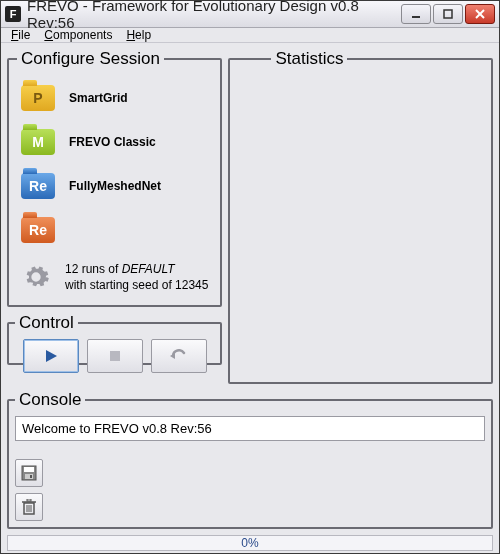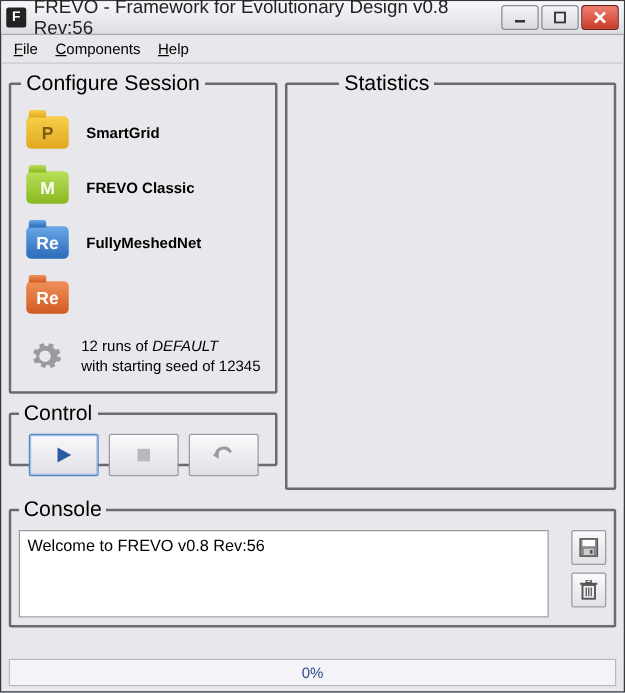--- a/index.html
+++ b/index.html
@@ -27,21 +27,21 @@
   .f-blue1{background:linear-gradient(#6aa8e8,#2a6ab8);}
   .f-orange{background:linear-gradient(#f0905a,#d05a20);}
   .gear{width:30px;height:30px;display:flex;align-items:center;justify-content:center;}
   .item .label{font-weight:bold;}
   .runstext{line-height:1.35;}
   .leftcol{display:flex;flex-direction:column;gap:6px;}
   .control{height:52px;box-sizing:border-box;display:flex;gap:8px;justify-content:center;align-items:center;padding:6px;}
   .btn{width:54px;height:32px;border:1px solid #9a9aa2;background:linear-gradient(#fafafc,#e0e0e6);border-radius:2px;display:flex;align-items:center;justify-content:center;}
   .btn.primary{border-color:#5a88c0;box-shadow:0 0 0 1px #9ec0e8 inset;}
   fieldset.console{padding:6px;}
-  .consolebody{display:flex;gap:18px;}
+  .consolebody{display:flex;gap:18px;flex-direction:column;}
   .consoletext{flex:1;height:70px;background:#fff;border:1px solid #9a9aa2;padding:4px 6px;font-size:13px;box-sizing:border-box;}
   .sidebtns{display:flex;flex-direction:column;gap:6px;}
   .iconbtn{width:26px;height:26px;border:1px solid #9a9aa2;background:linear-gradient(#fafafc,#e0e0e6);border-radius:2px;display:flex;align-items:center;justify-content:center;}
   .progress{height:20px;border:1px solid #b8b8c0;background:#f4f4f8;margin:0 6px 4px 6px;display:flex;align-items:center;justify-content:center;color:#2a4a8a;font-size:12px;}
   svg{display:block;}
 </style>
 </head>
 <body>
 
 <div class="window">

